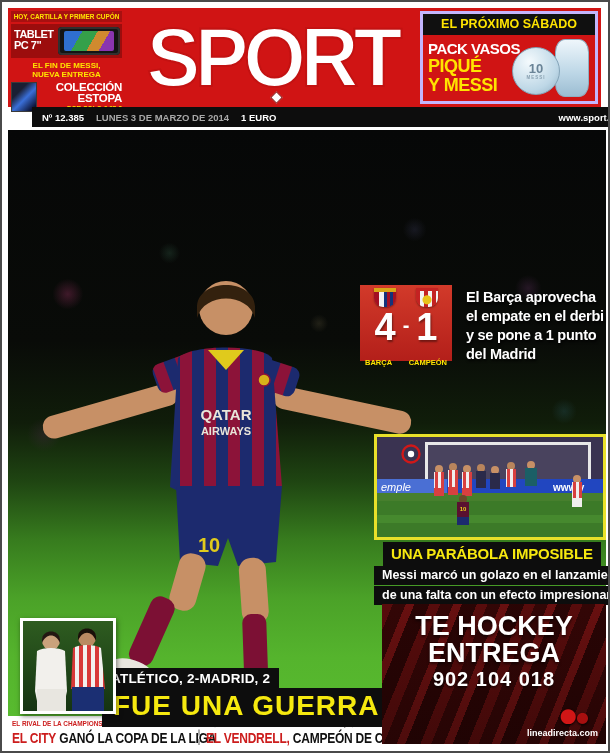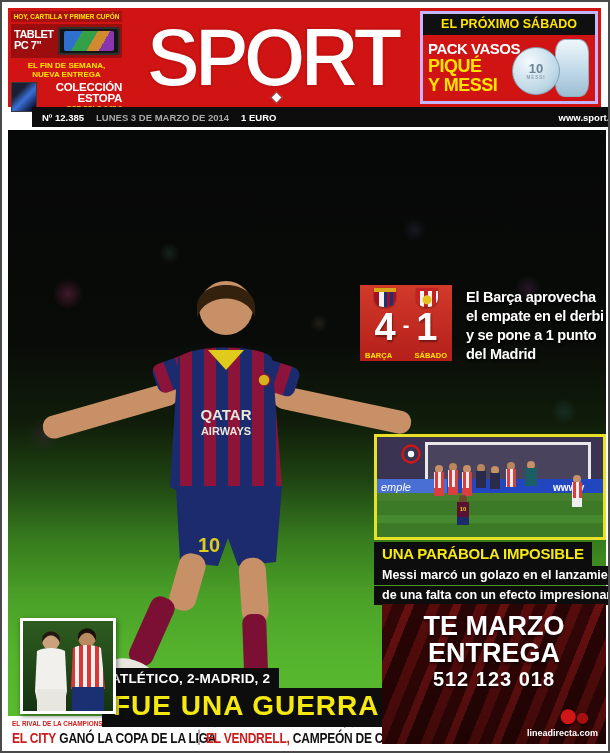--- a/index.html
+++ b/index.html
@@ -72,28 +72,28 @@
   .crests{display:flex;justify-content:center;gap:20px;height:20px;}
   .crest{width:22px;height:19px;border-radius:0 0 9px 9px;box-shadow:0 1px 2px rgba(0,0,0,.4);}
   .crest-barca{background:linear-gradient(90deg,#a31024 0 22%,#f2f2f2 22% 44%,#14337a 44% 58%,#a31024 58% 72%,#14337a 72% 86%,#a31024 86%);
        border-top:4px solid #d8a718;box-sizing:border-box;}
   .crest-almeria{background:radial-gradient(circle at 50% 55%,#e8c21a 0 4px,transparent 5px),
        repeating-linear-gradient(90deg,#c42222 0 4px,#f2f2f2 4px 8px);border-top:3px solid #c42222;box-sizing:border-box;}
   .score-row{display:flex;justify-content:center;align-items:center;gap:7px;color:#fff;margin-top:1px;}
   .score-num{font-weight:900;font-size:38px;line-height:36px;text-shadow:1px 2px 2px rgba(0,0,0,.4);}
   .score-dash{font-weight:900;font-size:20px;margin-top:-4px;}
   .score-labels{display:flex;justify-content:space-between;padding:0 5px;color:#ffe400;
-       font-weight:800;font-size:7.5px;margin-top:6px;}
+       font-weight:800;font-size:7.5px;margin-top:13px;}
   .lead-text{position:absolute;left:458px;top:157px;width:146px;color:#fff;font-weight:800;
        font-size:15px;line-height:19px;letter-spacing:-0.3px;text-shadow:1px 2px 3px #000;z-index:3;
        transform:scaleX(.97);transform-origin:left top;}
   
   .inset{position:absolute;left:366px;top:304px;width:232px;height:106px;box-sizing:border-box;
        border:3px solid #e8e12a;background:#4a4163;z-index:4;}
-  .caption-title{position:absolute;left:366px;top:412px;background:#0d0d0d;color:#f6e90f;
+  .caption-title{position:absolute;left:375px;top:412px;background:#0d0d0d;color:#f6e90f;
        font-weight:900;font-size:15px;padding:3px 8px 4px;letter-spacing:-0.2px;z-index:4;white-space:nowrap;}
   .caption-line{position:absolute;left:366px;background:#0d0d0d;color:#fff;font-weight:800;
        font-size:12.5px;padding:2px 8px 3px;z-index:4;white-space:nowrap;}
   .cl1{top:436px;} .cl2{top:456px;}
   
   .ad{position:absolute;left:374px;top:474px;width:224px;height:140px;z-index:5;text-align:center;
       background:linear-gradient(rgba(30,3,3,.25),rgba(15,2,2,.45)),
       repeating-linear-gradient(112deg,#6b0f0f 0 10px,#3a0707 10px 22px,#801414 22px 30px,#2d0505 30px 44px);}
   .ad-l1{color:#fff;font-weight:900;font-size:27px;line-height:27px;margin-top:9px;letter-spacing:0;text-shadow:0 2px 3px rgba(0,0,0,.6);}
   .ad-l2{color:#fff;font-weight:900;font-size:27px;line-height:27px;text-shadow:0 2px 3px rgba(0,0,0,.6);}
@@ -133,21 +133,21 @@
       <div class="tablet-block">
         <div class="tablet-title">
           <div>TABLET</div>
           <div>PC 7"</div>
         </div>
         <div class="tablet-img">
           <div class="tablet-screen"></div>
         </div>
       </div>
       <div class="weekend">
-        <div>EL FIN DE SEMANA,</div>
+        <div>EL FIN DE MESSI,</div>
         <div>NUEVA ENTREGA</div>
       </div>
       <div class="estopa">
         <div class="album"></div>
         <div class="estopa-name">
           <div>COLECCIÓN</div>
           <div>ESTOPA</div>
         </div>
         <div class="estopa-price">POR SOLO 6,95 €</div>
       </div>
@@ -224,21 +224,21 @@
         <div class="crest crest-barca"></div>
         <div class="crest crest-almeria"></div>
       </div>
       <div class="score-row">
         <span class="score-num">4</span>
         <span class="score-dash">-</span>
         <span class="score-num">1</span>
       </div>
       <div class="score-labels">
         <span>BARÇA</span>
-        <span>SÁBADO</span>
+        <span>CAMPEÓN</span>
       </div>
     </div>
 
     <div class="lead-text">El Barça aprovecha el empate en el derbi y se pone a 1 punto del Madrid</div>
 
     <div class="inset">
       <svg width="226" height="100" viewBox="0 0 226 100">
         <defs>
           <pattern id="wall" width="6" height="6" patternUnits="userSpaceOnUse">
             <rect width="3" height="6" fill="#d84040"></rect>
@@ -312,23 +312,23 @@
         <circle cx="34" cy="17" r="3.2" fill="#fff"></circle>
         <circle cx="34" cy="17" r="8.5" fill="none" stroke="#d01818" stroke-width="2.4"></circle>
       </svg>
     </div>
 
     <div class="caption-title">UNA PARÁBOLA IMPOSIBLE</div>
     <div class="caption-line cl1">Messi marcó un golazo en el lanzamiento</div>
     <div class="caption-line cl2">de una falta con un efecto impresionante</div>
 
     <div class="ad">
-      <div class="ad-l1">TE MARZO</div>
+      <div class="ad-l1">TE HOCKEY</div>
       <div class="ad-l2">ENTREGA</div>
-      <div class="ad-phone">512 123 018</div>
+      <div class="ad-phone">902 104 018</div>
       <div class="phone-icon"></div>
       <div class="ad-brand">lineadirecta.com</div>
     </div>
 
     <div class="atletico">
       <svg width="90" height="90" viewBox="0 0 90 90">
         <defs>
           <pattern id="atleti" width="8" height="8" patternUnits="userSpaceOnUse">
             <rect width="4" height="8" fill="#d83838"></rect>
               <rect x="4" width="4" height="8" fill="#f2f0ee"></rect>

